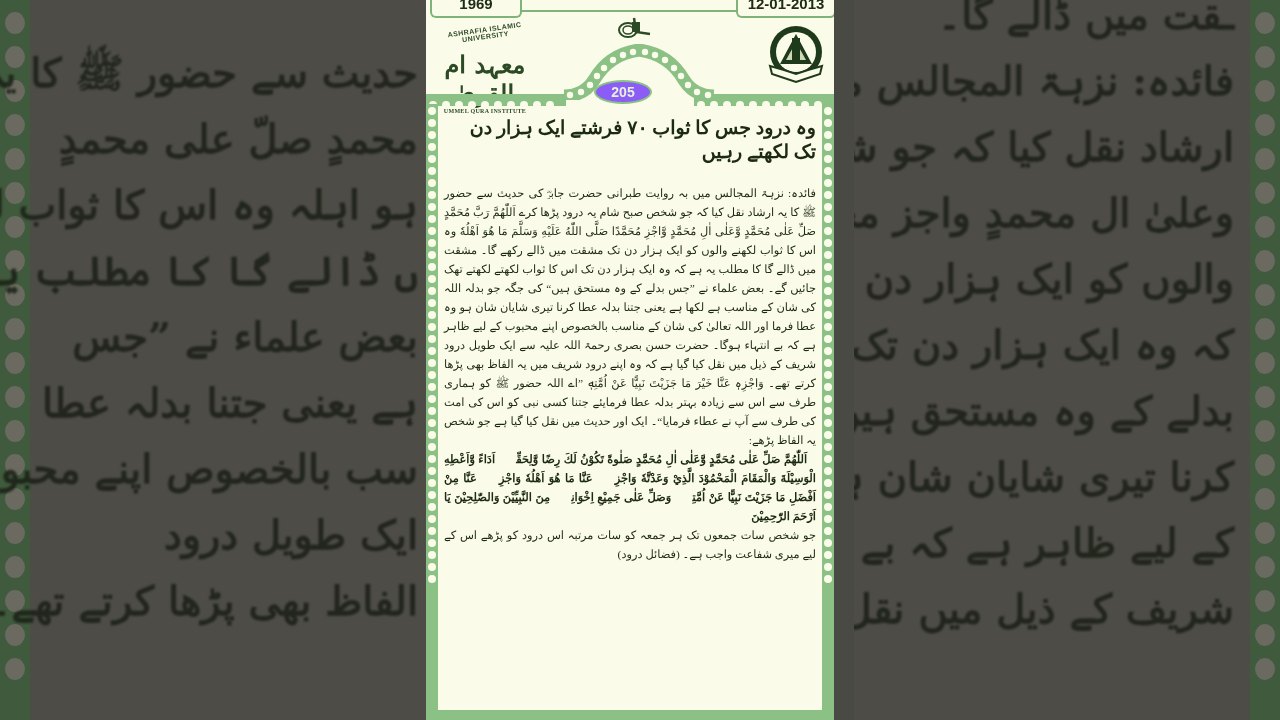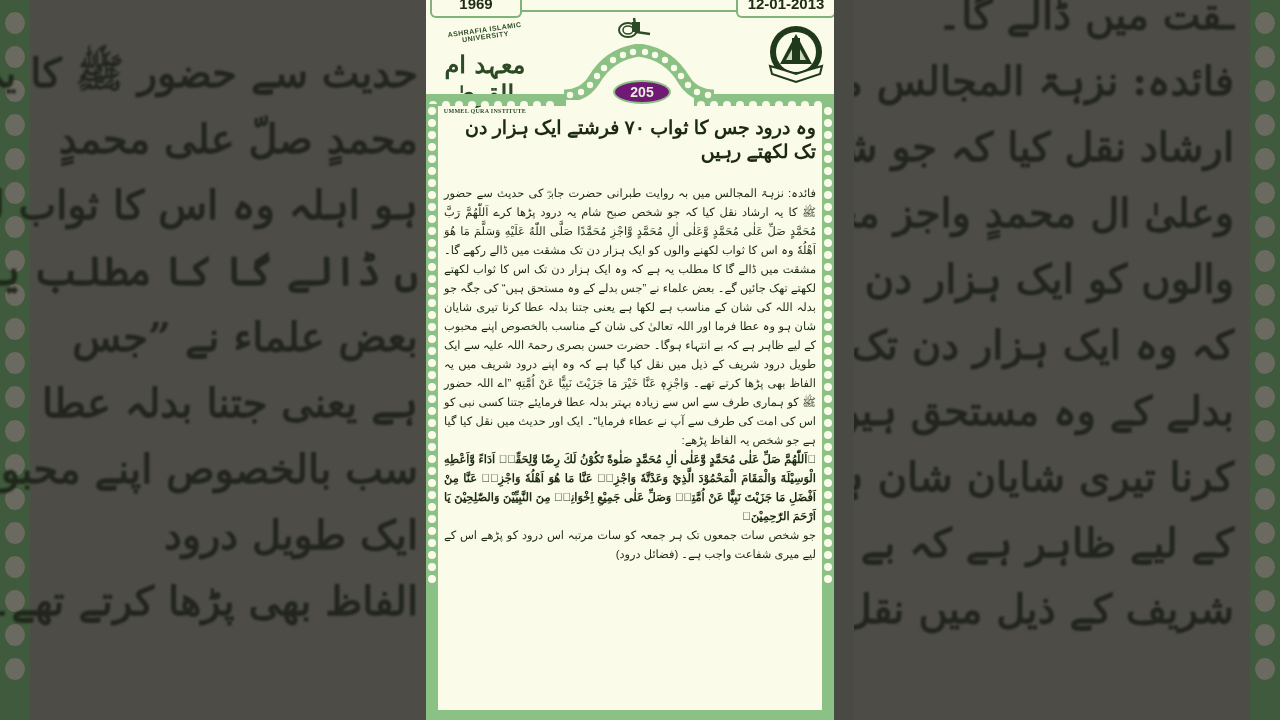--- a/index.html
+++ b/index.html
@@ -25,22 +25,22 @@
   .logo-left .arc{font:bold 7px "Liberation Sans",sans-serif;color:#2d4a26;letter-spacing:.5px;transform:rotate(-8deg);margin-top:4px;}
   .logo-left .cal{font:bold 24px "DejaVu Serif",serif;color:#2d4a26;direction:rtl;margin-top:10px;}
   .logo-left .sub{font:bold 6px "Liberation Serif",serif;color:#2d4a26;letter-spacing:.3px;}
   .tughra{position:absolute;left:188px;top:14px;width:40px;height:26px;}
   .emblem{position:absolute;right:6px;top:24px;width:64px;height:62px;}
   .border-row{position:absolute;height:12px;background:#8cc186;}
   .border-row i{display:inline-block;width:8px;height:8px;border-radius:50%;background:#fbfbe9;margin:2px 2px 0 3px;}
   .border-col{position:absolute;width:12px;background:#8cc186;}
   .border-col i{display:block;width:8px;height:8px;border-radius:50%;background:#fbfbe9;margin:3px 2px 4px 2px;}
   .arch{position:absolute;left:138px;top:44px;width:150px;height:56px;}
-  .pagenum{position:absolute;left:187px;top:80px;width:54px;height:20px;border-radius:50%;background:#701a75;border:2px solid #8cc186;color:#e7f0d8;font:bold 14px "Liberation Sans",sans-serif;text-align:center;line-height:20px;}
-  .content{position:absolute;left:18px;right:18px;top:116px;bottom:14px;direction:rtl;text-align:justify;color:#1c2a14;font-family:Liberation Sans, sans-serif;}
+  .pagenum{position:absolute;left:168px;top:80px;width:54px;height:20px;border-radius:50%;background:#8b5cf6;border:2px solid #8cc186;color:#e7f0d8;font:bold 14px "Liberation Sans",sans-serif;text-align:center;line-height:20px;}
+  .content{position:absolute;left:18px;right:18px;top:116px;bottom:14px;direction:rtl;text-align:justify;color:#1c2a14;font-family:Liberation Serif, serif;}
   .title{font-size:19px;font-weight:bold;line-height:24px;text-align:right;margin:0 0 4px 0;}
   .para{font-size:11.4px;line-height:19px;margin:0;}
   .para.gap{margin-top:20px;}
   .arabic{font-weight:bold;}
   .bottom-border{position:absolute;left:0;right:0;bottom:0;height:10px;background:#8cc186;}
 </style>
 </head>
 <body>
 
 <div class="side left">

